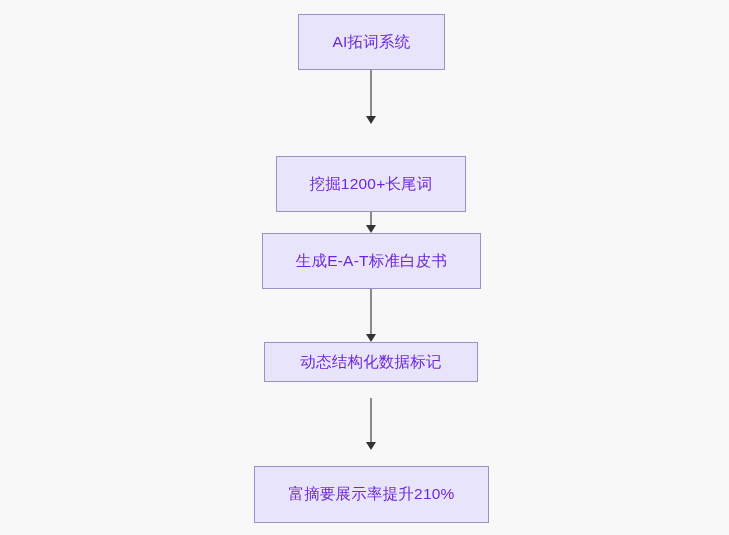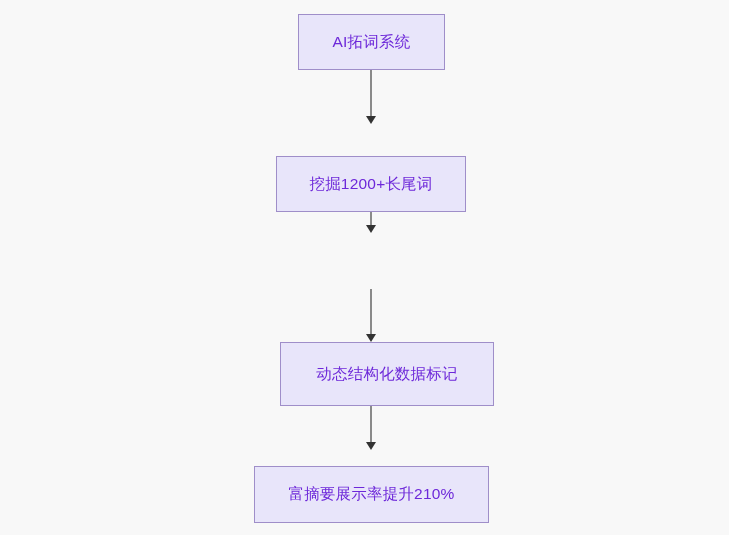--- a/index.html
+++ b/index.html
@@ -70,22 +70,25 @@
   <div class="arrowhead" style="left:371px; top:442px;"></div>
 
   <div class="node" style="left:298px; top:14px; width:147px; height:56px;">
     <span class="node-label">AI拓词系统</span>
   </div>
 
   <div class="node" style="left:276px; top:124px; width:190px; height:56px;margin-top:32px;">
     <span class="node-label">挖掘1200+长尾词</span>
   </div>
 
+  <div class="node" style="left:262px; top:233px; width:219px; height:56px;">
+    <span class="node-label">生成E-A-T标准白皮书</span>
+  </div>
 
-  <div class="node" style="left:280px; top:342px; width:214px; height:64px;">
+  <div class="node" style="left:264px; top:342px; width:214px; height:40px;">
     <span class="node-label">动态结构化数据标记</span>
   </div>
 
   <div class="node" style="left:254px; top:466px; width:235px; height:57px;">
     <span class="node-label">富摘要展示率提升210%</span>
   </div>
 
 </div>
 
 </body></html>

